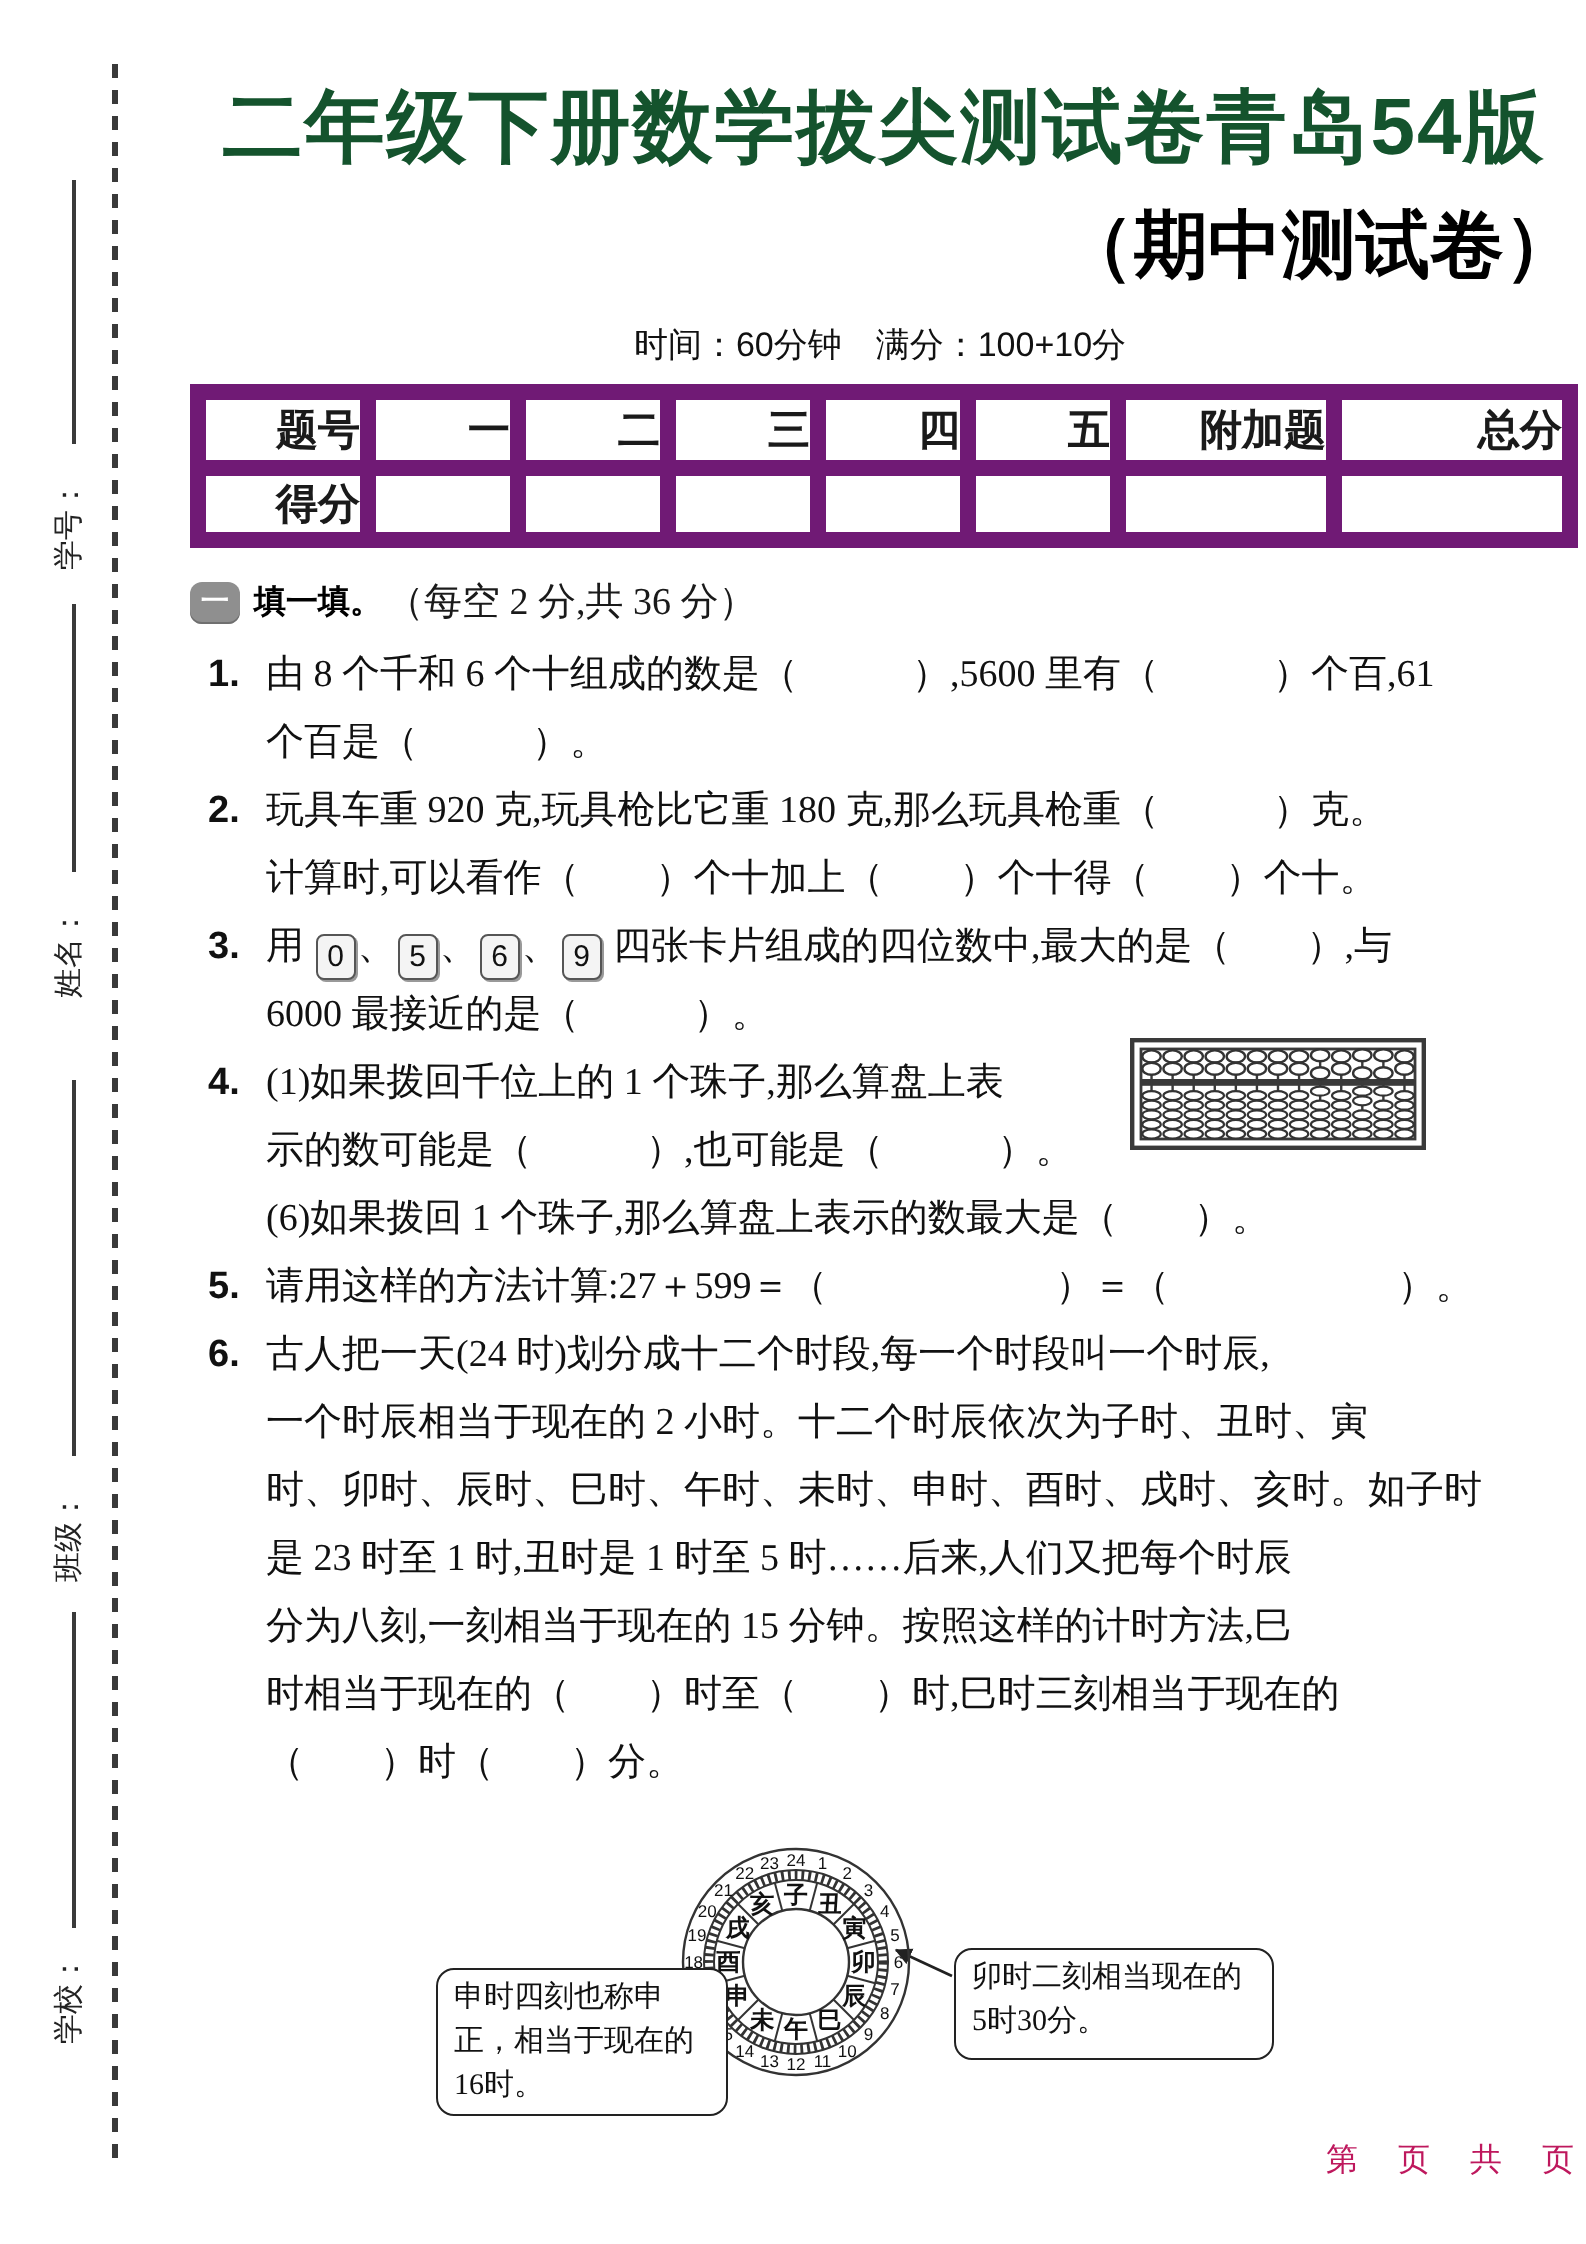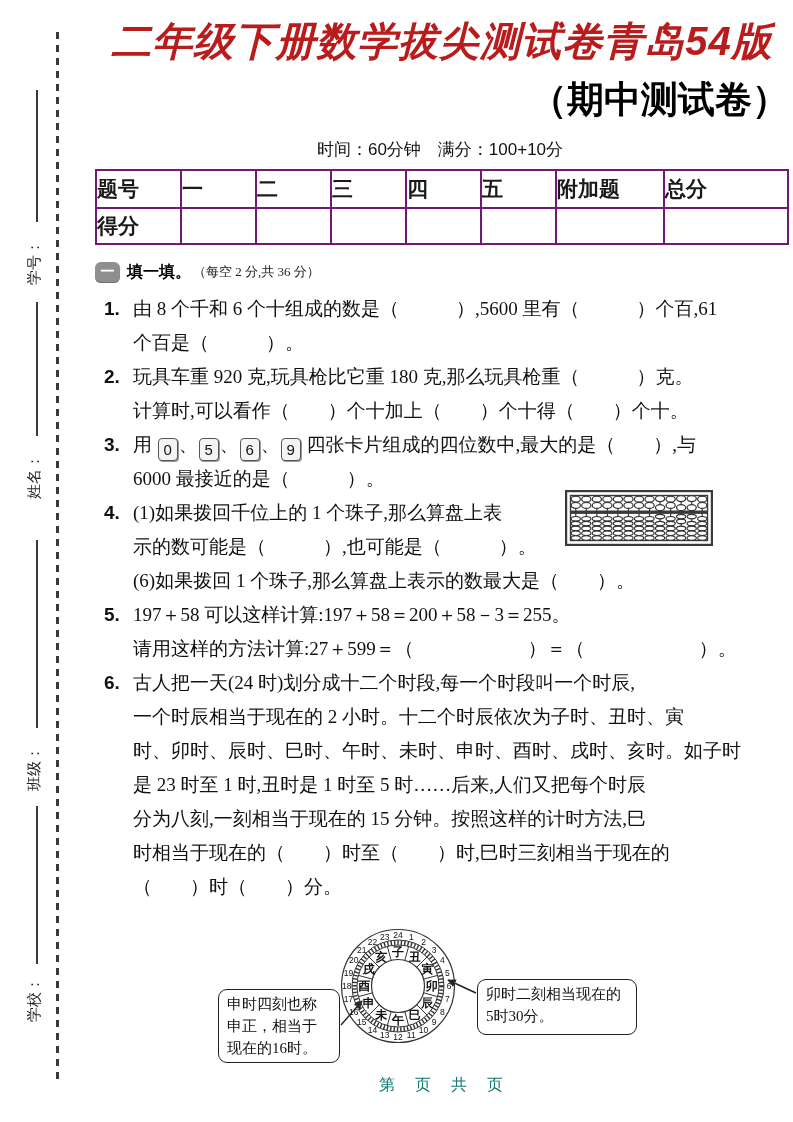--- a/index.html
+++ b/index.html
@@ -19,75 +19,74 @@
     position:absolute; left:12px; width:44px; display:flex;
     align-items:center; justify-content:center;
   }
   .sb-label span {
     transform:rotate(-90deg); white-space:nowrap; font-size:15px;
     font-family:"Liberation Sans","DejaVu Sans",sans-serif; color:#222;
   }
   
   .content { position:absolute; left:95px; top:0; width:694px; }
   .title {
-    margin-top:18px; text-align:center; font-size:40px; line-height:1.15;
-    font-weight:700; letter-spacing:1px; color:#b91c1c;
+    margin-top:41px; text-align:center; font-size:40px; line-height:1.15;
+    font-weight:700; letter-spacing:1px; color:#14532d;
     font-family:"Liberation Sans","DejaVu Sans",sans-serif;
-    font-style:italic;
   }
   .subtitle {
     margin-top:15px; text-align:right; font-size:37px; line-height:1.15;
     font-weight:700; color:#000; font-family:"Liberation Sans","DejaVu Sans",sans-serif;
   }
   .meta {
     margin-top:16px; text-align:center; padding-right:4px; font-size:17px;
     font-family:Liberation Sans, sans-serif; color:#111;
   }
   table.score { margin-top:8px; width:100%; border-collapse:collapse;
     font-family:"Liberation Sans","DejaVu Sans",sans-serif; }
-  table.score th, table.score td { border:2px solid #701a75; text-align:left; }
+  table.score th, table.score td { border:8px solid #701a75; text-align:right; }
   table.score th { height:38px; font-size:21px; font-weight:600; }
   table.score td { height:36px; font-size:21px; font-weight:600;margin-top:44px; }
   
   .section-head { margin-top:14px; display:flex; align-items:center; height:27px; }
   .badge {
     width:25px; height:21px; background:#8f8f8f; border-radius:6px; color:#fff;
     display:flex; align-items:center; justify-content:center; font-size:14px;
     font-weight:700; margin-right:7px; box-shadow:inset 0 -1px 0 #6f6f6f;
     font-family:"Liberation Sans","DejaVu Sans",sans-serif;
   }
   .sec-title { font-size:16px; font-weight:700; color:#000;
     font-family:"Liberation Sans","DejaVu Sans",sans-serif; }
-  .sec-note { font-size:13px; margin-left:2px; }
+  .sec-note { font-size:19px; margin-left:2px; }
   
   .questions { margin-top:6px; font-size:19px; color:#111; }
   .q { position:relative; padding-left:38px; }
   .qnum { position:absolute; left:9px; top:0; line-height:34px; font-weight:700;
     font-family:"Liberation Sans","DejaVu Sans",sans-serif; }
   .qline { line-height:34px; height:34px; white-space:nowrap; }
   .card {
     display:inline-block; width:20px; height:23px; line-height:21px; text-align:center;
     border:1.3px solid #555; border-radius:4px; background:#f4f4f4; font-size:15px;
     font-family:"Liberation Sans","DejaVu Sans",sans-serif; vertical-align:-4px;
     margin:0 1px; box-shadow:1px 1px 0 #999;
   }
   .abacus-wrap { position:absolute; left:470px; top:-6px; }
   
   .figure { position:relative; margin-top:15px; height:150px; }
   .clock-svg { position:absolute; left:244px; top:8px; }
   .callout {
     position:absolute; border:1.6px solid #222; border-radius:9px;
     padding:3px 8px; font-size:15px; line-height:22px; background:#fff; color:#111;
   }
-  .callout.left  { left:123px; top:70px; width:122px; height:74px; }
+  .callout.left  { left:123px; top:70px; width:146px; height:74px; }
   .callout.right { left:382px; top:60px; width:160px; height:56px; }
   .arrow-layer { position:absolute; left:0; top:0; }
   
-  .footer { margin-top:6px; text-align:center; font-size:16px; letter-spacing:2px;
-    color:#0f766e; font-family:"Liberation Sans","DejaVu Sans",sans-serif; }
+  .footer { margin-top:6px; text-align:right; font-size:16px; letter-spacing:2px;
+    color:#be185d; font-family:"Liberation Sans","DejaVu Sans",sans-serif; }
 </style>
 </head>
 <body>
 
 <div class="page">
 
   <div>
     <div class="dash-line"></div>
     <div id="sidebar-fields">
         <div class="sb-line" style="top: 90px; height: 132px;"></div>
@@ -273,21 +272,20 @@
               <ellipse cx="137.23076923076923" cy="15.4" rx="4.6" ry="3" fill="#fff" stroke="#333" stroke-width="1.2"></ellipse>
               <ellipse cx="137.23076923076923" cy="28.8" rx="4.6" ry="2.25" fill="#fff" stroke="#333" stroke-width="1.1"></ellipse>
               <ellipse cx="137.23076923076923" cy="33.6" rx="4.6" ry="2.25" fill="#fff" stroke="#333" stroke-width="1.1"></ellipse>
               <ellipse cx="137.23076923076923" cy="38.4" rx="4.6" ry="2.25" fill="#fff" stroke="#333" stroke-width="1.1"></ellipse>
               <ellipse cx="137.23076923076923" cy="43.2" rx="4.6" ry="2.25" fill="#fff" stroke="#333" stroke-width="1.1"></ellipse>
               <ellipse cx="137.23076923076923" cy="48" rx="4.6" ry="2.25" fill="#fff" stroke="#333" stroke-width="1.1"></ellipse>
             </svg></div>
         </div>
         <div class="q">
           <span class="qnum">5.</span>
-          <div class="qline">197＋58 可以这样计算:197＋58＝200＋58－3＝255。</div>
           <div class="qline">请用这样的方法计算:27＋599＝（　　　　　　）＝（　　　　　　）。</div>
         </div>
         <div class="q">
           <span class="qnum">6.</span>
           <div class="qline">古人把一天(24 时)划分成十二个时段,每一个时段叫一个时辰,</div>
           <div class="qline">一个时辰相当于现在的 2 小时。十二个时辰依次为子时、丑时、寅</div>
           <div class="qline">时、卯时、辰时、巳时、午时、未时、申时、酉时、戌时、亥时。如子时</div>
           <div class="qline">是 23 时至 1 时,丑时是 1 时至 5 时……后来,人们又把每个时辰</div>
           <div class="qline">分为八刻,一刻相当于现在的 15 分钟。按照这样的计时方法,巳</div>
           <div class="qline">时相当于现在的（　　）时至（　　）时,巳时三刻相当于现在的</div>

